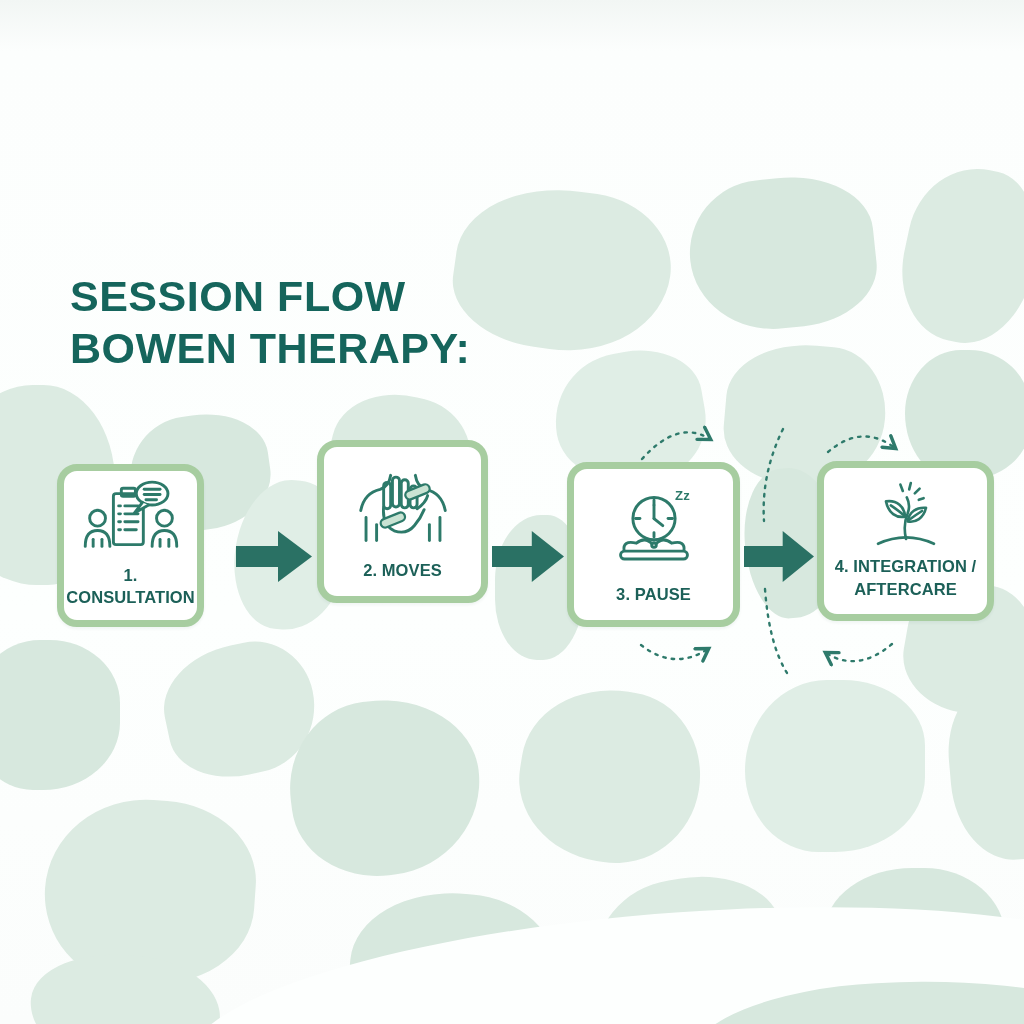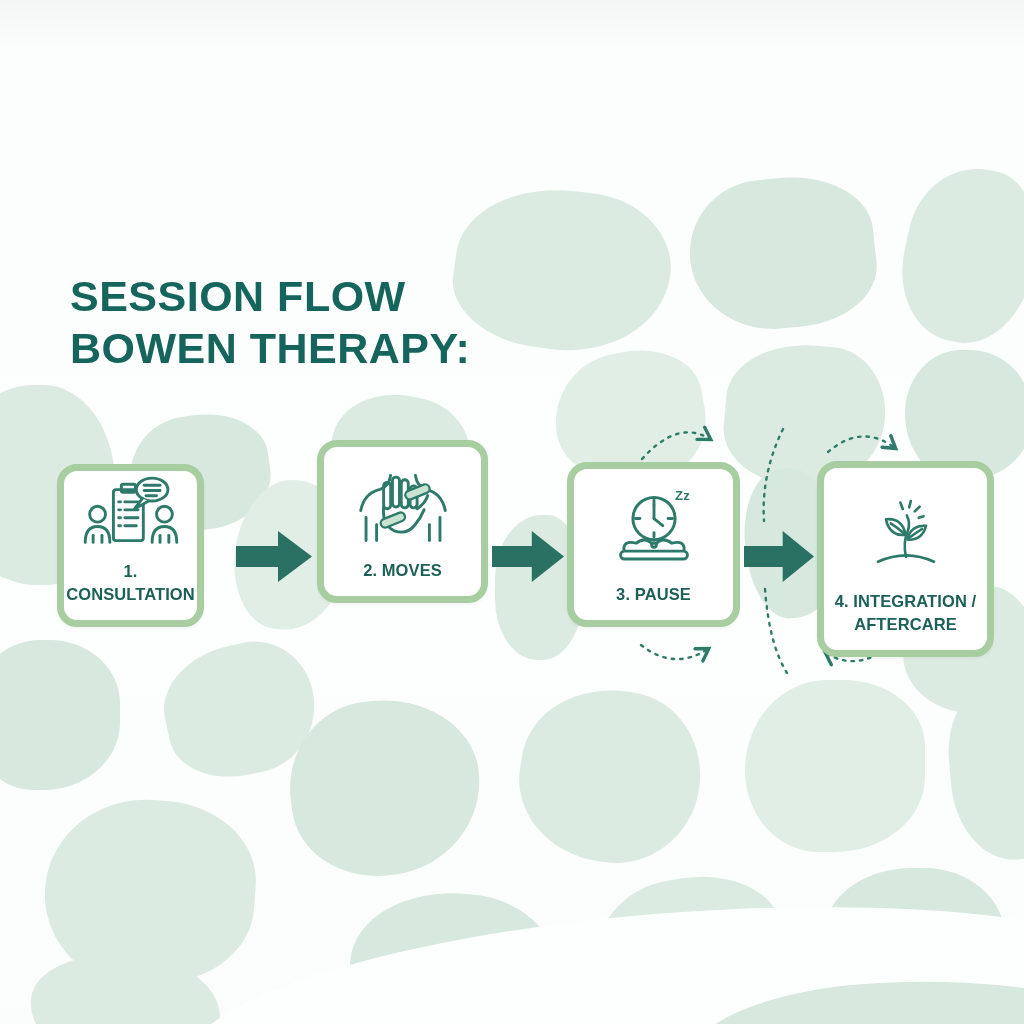--- a/index.html
+++ b/index.html
@@ -17,32 +17,32 @@
   .title{
     position:absolute; left:70px; top:270px; z-index:3;
     color:#15655c; font-weight:bold; font-size:43px; line-height:1.22; letter-spacing:.5px;
   }
   
   .overlay{position:absolute; left:0; top:0; z-index:2; pointer-events:none;}
   
   .card{
     position:absolute; z-index:4; box-sizing:border-box;
     background:#ffffff; border:7px solid #a7cda0; border-radius:20px;
-    display:flex; flex-direction:column; align-items:center; justify-content:flex-end;
+    display:flex; flex-direction:column; align-items:center; justify-content:center;
     padding:8px 8px 15px; box-shadow:0 2px 3px rgba(40,80,60,.06);
   }
   .card .icon-wrap{flex:1; display:flex; align-items:center; justify-content:center; width:100%;}
   .card .step-label{
     color:#1c6058; font-weight:bold; font-size:16.5px; line-height:1.35;
     text-align:center; letter-spacing:.1px;
   }
   .card1{left:57px;  top:464px; width:147px; height:163px;}
   .card2{left:317px; top:440px; width:171px; height:163px;}
   .card3{left:567px; top:462px; width:173px; height:165px;}
-  .card4{left:817px; top:461px; width:177px; height:196px;}
+  .card4{left:817px; top:461px; width:177px; height:160px;}
   
   .flow-arrow{position:absolute; z-index:3;}
   .flow-arrow polygon{fill:#2a7164;}
   .arrow1{left:236px; top:528px;}
   .arrow2{left:492px; top:528px;}
   .arrow3{left:744px; top:528px;}
   
   .licon{stroke:#2d7a6a; fill:none; stroke-width:3.3; stroke-linecap:round; stroke-linejoin:round;}
   .licon .accent{fill:#c9e3d3; stroke:#2d7a6a; stroke-width:2.6;}
   .licon text{fill:#2d7a6a; stroke:none; font-family:"Liberation Sans",sans-serif; font-weight:bold;}

